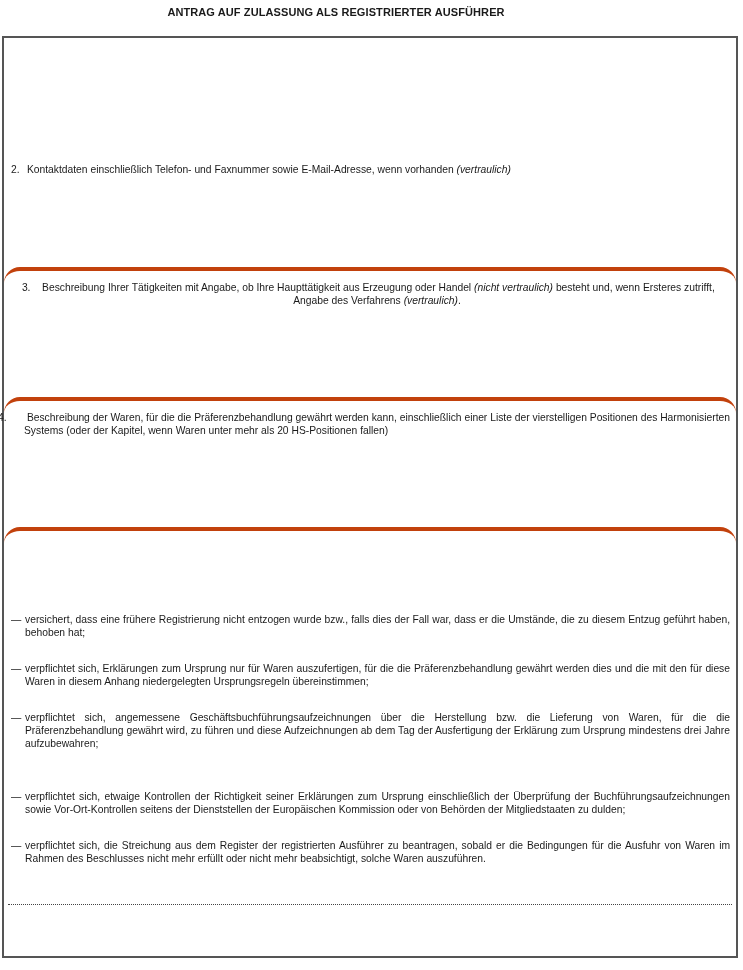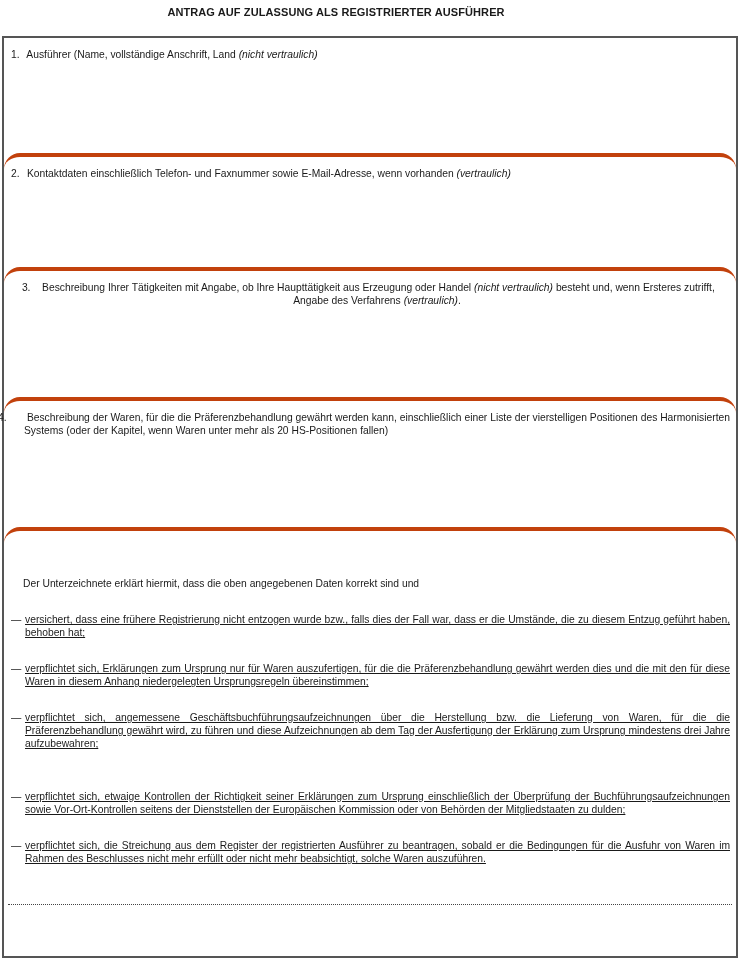--- a/index.html
+++ b/index.html
@@ -24,41 +24,34 @@
   .s4 { top: 359px; height: 152px; }
   .s5 { top: 489px; height: 431px; }
   .sec-label { position: absolute; left: 7px; top: 10px; right: 6px; }
   .sec-label .num { display: inline-block; width: 13px; }
   .hang { padding-left: 13px; text-indent: -13px; }
   i { font-style: italic; }
   .declare { position: absolute; left: 19px; top: 46px; }
   .bullets { position: absolute; left: 7px; right: 6px; top: 82px; }
   .bullet { display: flex; position: absolute; left: 0; right: 0; }
   .bullet .dash { width: 14px; flex: none; }
-  .bullet .txt { flex: 1; text-align: justify; text-decoration: underline; }
+  .bullet .txt { flex: 1; text-align: justify; }
   .dotline {
     position: absolute; left: 4px; right: 4px; top: 373px;
     border-top: 1px dotted #444;
   }
   .sig-label { position: absolute; left: 5px; top: 384px; }
 </style>
 </head>
 <body>
 
 <div class="title">ANTRAG AUF ZULASSUNG ALS REGISTRIERTER AUSFÜHRER</div>
 
 <div class="form">
 
-  <div class="section s1">
-    <div class="sec-label">
-      <span class="num">1.</span>
-      <span>Ausführer (Name, vollständige Anschrift, Land</span>
-      <i>(nicht vertraulich)</i>
-    </div>
-  </div>
 
   <div class="section s2">
     <div class="sec-label">
       <span class="num">2.</span>
       <span>Kontaktdaten einschließlich Telefon- und Faxnummer sowie E-Mail-Adresse, wenn vorhanden</span>
       <i>(vertraulich)</i>
     </div>
   </div>
 
   <div class="section s3">
@@ -72,21 +65,20 @@
   </div>
 
   <div class="section s4">
     <div class="sec-label hang" style="text-align:justify">
       <span class="num">4.</span>
       <span>Beschreibung der Waren, für die die Präferenzbehandlung gewährt werden kann, einschließlich einer Liste der vierstelligen Positionen des Harmonisierten Systems (oder der Kapitel, wenn Waren unter mehr als 20 HS-Positionen fallen)</span>
     </div>
   </div>
 
   <div class="section s5">
-    <div class="declare">Der Unterzeichnete erklärt hiermit, dass die oben angegebenen Daten korrekt sind und</div>
 
     <div class="bullets">
       <div class="bullet" style="top:0">
         <span class="dash">—</span>
         <span class="txt">versichert, dass eine frühere Registrierung nicht entzogen wurde bzw., falls dies der Fall war, dass er die Umstände, die zu diesem Entzug geführt haben, behoben hat;</span>
       </div>
       <div class="bullet" style="top:49px">
         <span class="dash">—</span>
         <span class="txt">verpflichtet sich, Erklärungen zum Ursprung nur für Waren auszufertigen, für die die Präferenzbehandlung gewährt werden dies und die mit den für diese Waren in diesem Anhang niedergelegten Ursprungsregeln übereinstimmen;</span>
       </div>

